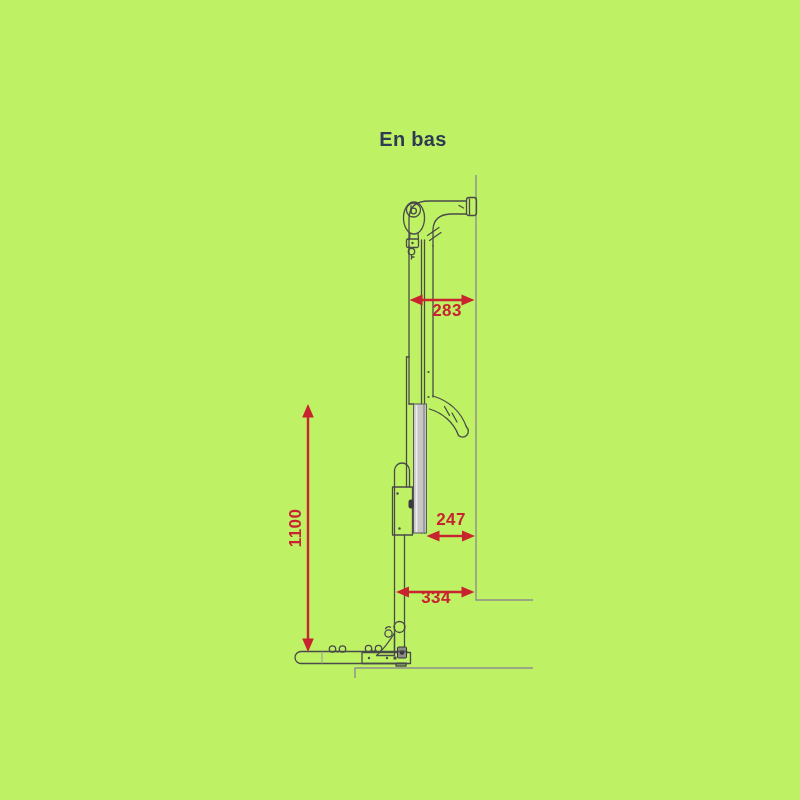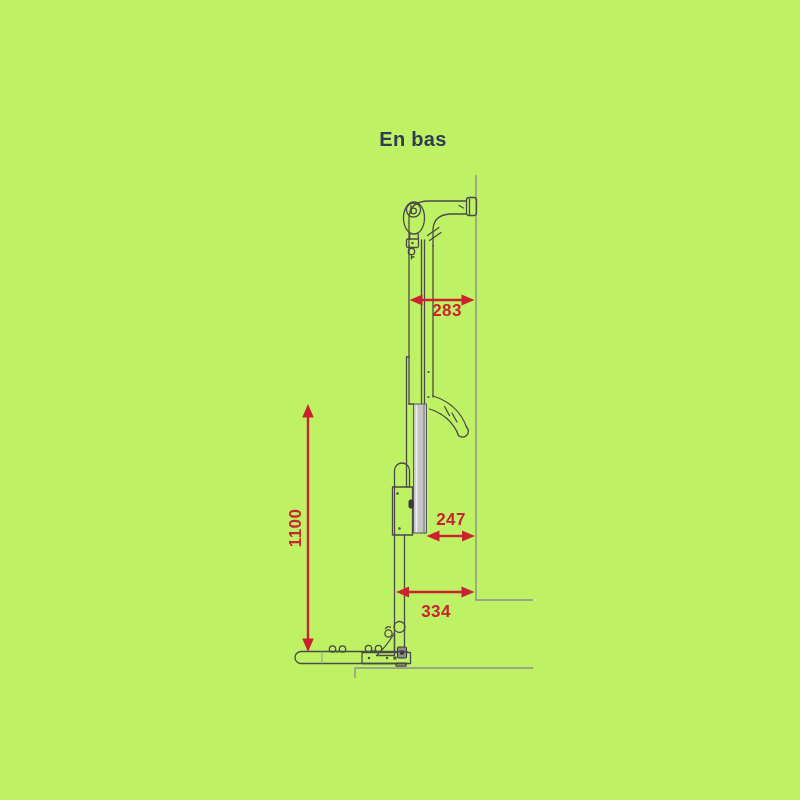--- a/index.html
+++ b/index.html
@@ -173,16 +173,16 @@
       <path class="dim-fill" d="M308 652 L302.2 638.5 L313.8 638.5 Z"></path>
     </g>
   </svg>
 
   <div class="diagram-title" style="left:413px;top:139px;">En bas</div>
 
   <div class="dim-label" style="left:447px;top:287px;margin-top:24px;">283</div>
 
   <div class="dim-label" style="left:451px;top:520px;">247</div>
 
-  <div class="dim-label" style="left:436px;top:612px;">334</div>
+  <div class="dim-label" style="left:436px;top:598px;">334</div>
 
   <div class="dim-label vertical" style="left:296px;top:528px;">1100</div>
 </div>
 
 </body></html>

